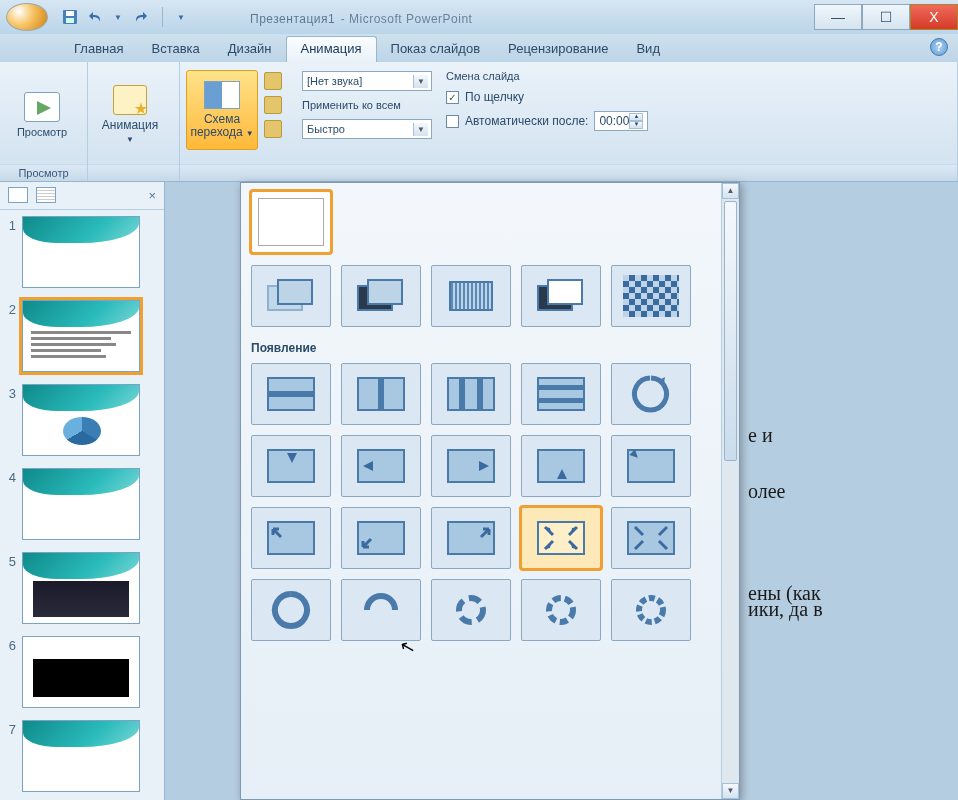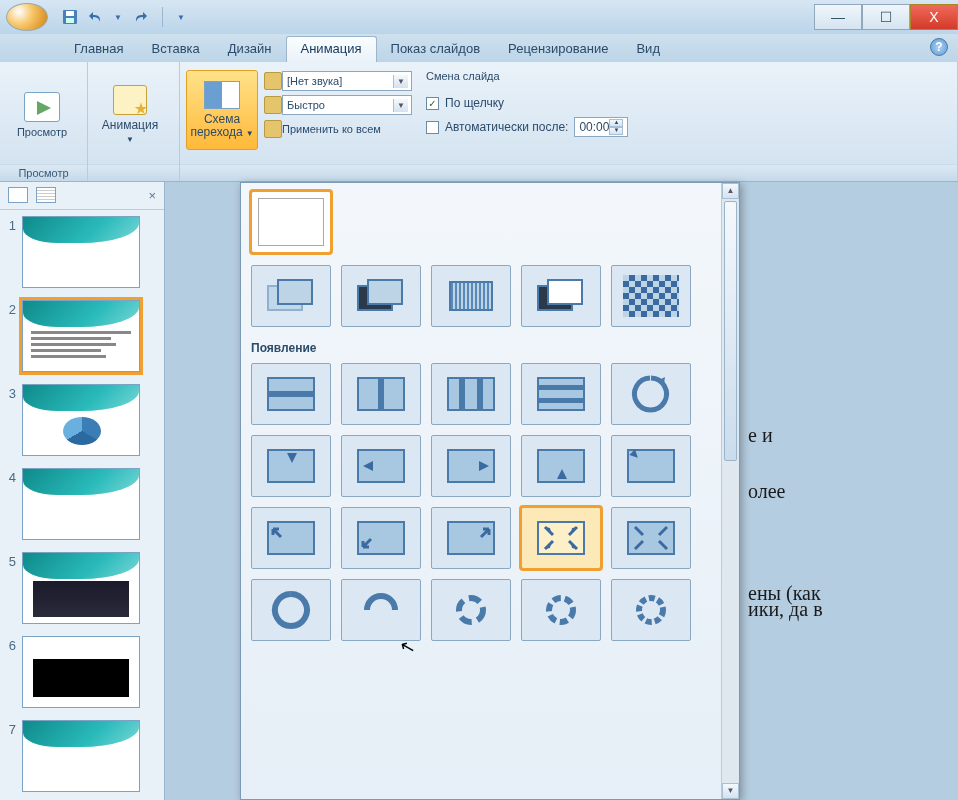--- a/index.html
+++ b/index.html
@@ -34,29 +34,29 @@
 .big-btn-label { font-size: 11px; color: #2b4b6b; text-align: center; margin-top: 4px; line-height: 1.1; }
 .preview-icn { width: 36px; height: 30px; border: 1px solid #7aa3c6; background: #fff; position: relative; border-radius: 3px; }
 .preview-icn::after { content: ""; position: absolute; left: 12px; top: 8px; border-left: 14px solid #65a865; border-top: 7px solid transparent; border-bottom: 7px solid transparent; }
 .anim-icn { width: 34px; height: 30px; background: #fdf2c4; border: 1px solid #c8a038; border-radius: 3px; position: relative; }
 .anim-icn::after { content:"★"; position:absolute; right:-2px; bottom:-4px; color:#e8b030; font-size:16px; }
 .scheme-icn { width: 36px; height: 28px; background: #fff; border: 1px solid #7aa3c6; display: flex; }
 .scheme-icn div:first-child { width: 50%; background: #6a9fd4; }
 .scheme-icn div:last-child { width: 50%; background: #fff; }
 
 .trans-controls { display: flex; flex-direction: column; gap: 2px; }
-.trans-row { display: flex; align-items: center; gap: 0; height: 22px; }
+.trans-row { display: flex; align-items: center; gap: 20px; height: 22px; }
 .small-icon { width: 18px; height: 18px; background: #e5c56b; border: 1px solid #b89a40; border-radius: 2px; }
 .dropdown { width: 130px; height: 20px; border: 1px solid #8aa8c2; background: #fff; display: flex; align-items: center; padding: 0 4px; font-size: 11px; color: #2b4b6b; position: relative; }
 .dropdown::after { content: "▼"; position: absolute; right: 3px; font-size: 8px; color: #556; background: linear-gradient(#f4f8fc,#d4e2ef); padding: 2px 3px; border-left: 1px solid #a8c0d5; }
 .apply-all { font-size: 11px; color: #2b4b6b; }
 
 .advance-col { display: flex; flex-direction: column; gap: 2px; padding-left: 8px; }
 .adv-row { display: flex; align-items: center; gap: 6px; height: 22px; font-size: 11px; color: #2b4b6b; }
-.adv-header { color: #2b4b6b; font-size: 11px; margin-bottom: 8px; }
+.adv-header { color: #2b4b6b; font-size: 11px; margin-bottom: 2px; }
 .checkbox { width: 13px; height: 13px; border: 1px solid #6a8aa6; background: #fff; display: inline-flex; align-items: center; justify-content: center; font-size: 10px; color: #2a6a2a; }
 .time-input { width: 54px; height: 20px; border: 1px solid #8aa8c2; background: #fff; font-size: 11px; padding: 0 4px; display: flex; align-items: center; justify-content: space-between; }
 .spinner { width: 14px; display: flex; flex-direction: column; }
 .spinner div { height: 8px; background: linear-gradient(#f4f8fc,#d4e2ef); border: 1px solid #a8c0d5; font-size: 6px; text-align: center; line-height: 5px; }
 
 
 .workspace { display: flex; height: calc(800px - 34px - 28px - 120px); position: relative; background: #b5cde0; }
 .slide-panel { width: 165px; background: #e9f1f8; border-right: 1px solid #9bb5cc; display: flex; flex-direction: column; }
 .panel-tabs { height: 28px; display: flex; align-items: center; gap: 8px; padding: 0 8px; border-bottom: 1px solid #b4cde0; }
 .panel-tab-icn { width: 20px; height: 16px; border: 1px solid #7aa3c6; background: #fff; }
@@ -118,20 +118,25 @@
     </span>
     <span style="font-size:8px;color:#3a6ea8">▼</span>
     <span class="qat-icon">
       <svg viewBox="0 0 16 16" width="16" height="16">
           <path d="M11 3 L15 7 L11 11 L11 8 Q5 8 4 13 Q3 5 11 6 Z" fill="#3a6ea8"></path>
         </svg>
     </span>
     <span class="qat-sep"></span>
     <span style="font-size:8px;color:#3a6ea8">▼</span>
   </div>
+  <div class="title-text">
+    <span class="doc">Презентация1</span>
+    <span class="app"> - </span>
+    <span class="app">Microsoft PowerPoint</span>
+  </div>
   <div class="win-controls">
     <div class="win-btn">—</div>
     <div class="win-btn">☐</div>
     <div class="win-btn close">X</div>
   </div>
 </div>
 
 <div class="tabstrip">
   <div class="tab">Главная</div>
   <div class="tab">Вставка</div>
@@ -177,25 +182,25 @@
         </div>
       </div>
 
       <div class="trans-controls">
         <div class="trans-row">
           <div class="small-icon"></div>
           <div class="dropdown">[Нет звука]</div>
         </div>
         <div class="trans-row">
           <div class="small-icon"></div>
-          <div class="dropdown">Быстро</div>
+          <span class="apply-all">Применить ко всем</span>
         </div>
         <div class="trans-row">
           <div class="small-icon"></div>
-          <span class="apply-all">Применить ко всем</span>
+          <div class="dropdown">Быстро</div>
         </div>
       </div>
 
       <div class="advance-col">
         <div class="adv-header">Смена слайда</div>
         <div class="adv-row">
           <span class="checkbox">✓</span>
           <span>По щелчку</span>
         </div>
         <div class="adv-row">

